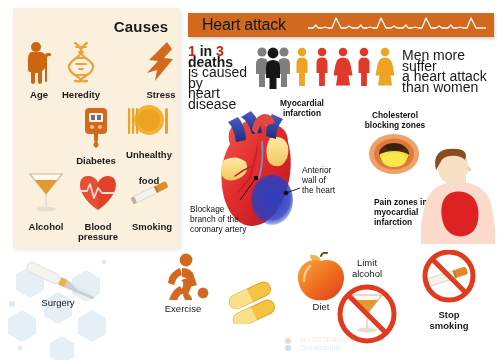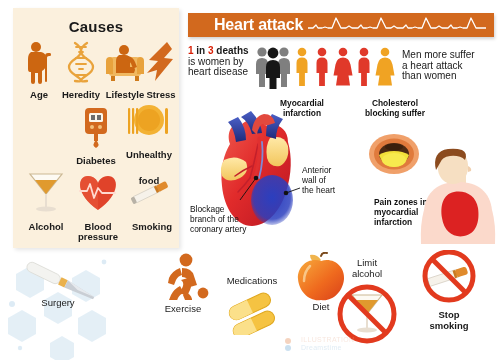--- a/index.html
+++ b/index.html
@@ -19,42 +19,42 @@
   .hexfield svg{display:block;}
 
   
   .causes-panel{
     left:13px;top:8px;width:166px;height:240px;
     background:#fbf0dd;
     box-shadow:2px 2px 4px rgba(0,0,0,.10);
   }
   .causes-title{
     position:absolute;left:0;top:10px;width:166px;text-align:center;
-    font-size:15px;font-weight:bold;color:#1a1a1a;letter-spacing:.2px;
+    font-size:15px;font-weight:bold;color:#1a1a1a;letter-spacing:.2px;padding-left:45px;
   }
   .cause-cell{position:absolute;text-align:center;}
   .cause-label{
     font-size:9.5px;color:#1a1a1a;line-height:10px;margin-top:2px;
     font-weight:700;
   }
 
   
   .banner{
     left:188px;top:13px;width:306px;height:24px;
     background:#d2691e;
     box-shadow:1px 2px 3px rgba(0,0,0,.18);
   }
   .banner-title{
     position:absolute;left:14px;top:3px;
-    color:#ffffff;font-size:16px;font-weight:bold;letter-spacing:-.2px;margin-left:12px;
+    color:#0f172a;font-size:16px;font-weight:normal;letter-spacing:-.2px;
   }
   .banner-ecg{position:absolute;left:120px;top:2px;}
 
   
-  .stat-text{font-size:10px;line-height:10.6px;color:#1a1a1a;}
+  .stat-text{font-size:14px;line-height:10.6px;color:#1a1a1a;}
   .stat-text b.red{color:#d81e05;font-weight:bold;}
   .stat-text .lead{font-weight:bold;}
 
   
   .lbl{font-size:8.4px;line-height:10.2px;color:#111;}
   .lbl.bold{font-weight:bold;}
   .lbl.center{text-align:center;}
 
   
   .prev-cell{position:absolute;text-align:center;}
@@ -113,36 +113,20 @@
           <line x1="20" y1="12" x2="24" y2="12"></line>
           <line x1="17" y1="18" x2="27" y2="18"></line>
           <line x1="17" y1="24" x2="27" y2="24"></line>
           <line x1="20" y1="29" x2="24" y2="29"></line>
           <line x1="17" y1="35" x2="27" y2="35"></line>
         </g>
       </svg>
       <div class="cause-label">Heredity</div>
     </div>
 
-    <div class="cause-cell" style="left:90px;top:32px;width:44px;">
-      <svg width="44" height="44" viewBox="0 0 44 44">
-        <path d="M6 22 q0-5 5-5 l22 0 q5 0 5 5 l0 11 q0 3-3 3 l-26 0 q-3 0-3-3 z" fill="#f0b860"></path>
-        <path d="M3 21 q0-4 4-4 3 0 3 4 l0 13 -7 0 z" fill="#e8a23c"></path>
-        <path d="M41 21 q0-4-4-4 -3 0-3 4 l0 13 7 0 z" fill="#e8a23c"></path>
-        <rect x="8" y="36" width="4" height="5" fill="#cf7b1c"></rect>
-        <rect x="32" y="36" width="4" height="5" fill="#cf7b1c"></rect>
-        <g fill="#cc6611">
-          <circle cx="21" cy="10" r="5"></circle>
-          <path d="M16 15 q-3 2 -3 6 l0 8 14 0 0-9 q0-5-5-5 z"></path>
-          <path d="M25 16 q5 1 7 6 l2 5 -4 1.5 -2-5 q-1.5-3 -4-3.5 z"></path>
-          <path d="M13 27 l16 0 q3 0 3 3 l-1 3 -18 0 z"></path>
-        </g>
-      </svg>
-      <div class="cause-label">Lifestyle</div>
-    </div>
 
     <div class="cause-cell" style="left:130px;top:32px;width:36px;">
       <svg width="36" height="44" viewBox="0 0 36 44">
         <path d="M24 2 L6 20 l9 1 -11 12 10 -3 -2 11 L30 19 l-9-1 8-9 z" fill="#d2691e"></path>
       </svg>
       <div class="cause-label">Stress</div>
     </div>
 
 
     <div class="cause-cell" style="left:58px;top:96px;width:50px;">
@@ -211,21 +195,21 @@
     <div class="banner-ecg">
       <svg width="178" height="20" viewBox="0 0 178 20">
         <polyline fill="none" stroke="#ffffff" stroke-width="1.3" stroke-linejoin="round" stroke-linecap="round" points="0,13 5,13 8,10 10,13 14,13 17,12 20,13 24,13 28,3 33,13 38,13 41,11 44,13 50,13 53,10 55,13 59,13 62,12 65,13 69,13 73,3 78,13 83,13 86,11 89,13 95,13 98,10 100,13 104,13 107,12 110,13 114,13 118,3 123,13 128,13 131,11 134,13 140,13 143,10 145,13 149,13 152,12 155,13 159,13 163,3 168,13 178,13"></polyline>
       </svg>
     </div>
   </div>
 
   <div class="abs" style="left:188px;top:46px;width:62px;">
     <div class="stat-text">
       <span class="lead"><b class="red">1</b><span> in </span><b class="red">3</b><span> deaths</span></span><br>
-      <span>is women by</span><br>
+      <span>is caused by</span><br>
       <span>heart disease</span>
     </div>
   </div>
   <div class="abs" style="left:252px;top:43px;">
     <svg width="42" height="46" viewBox="0 0 42 46">
       <g fill="#7f7f7f">
         <circle cx="10" cy="9" r="4.6"></circle>
         <path d="M10 15 q-6 0 -6 6 l0 10 3 0 0 13 6 0 0-13 3 0 0-10 q0-6 -6-6z"></path>
         <circle cx="32" cy="9" r="4.6"></circle>
         <path d="M32 15 q-6 0 -6 6 l0 10 3 0 0 13 6 0 0-13 3 0 0-10 q0-6 -6-6z"></path>
@@ -347,23 +331,23 @@
     <div class="lbl">wall of</div>
     <div class="lbl">the heart</div>
   </div>
 
   <div class="abs" style="left:190px;top:204px;width:80px;">
     <div class="lbl">Blockage</div>
     <div class="lbl">branch of the</div>
     <div class="lbl">coronary artery</div>
   </div>
 
-  <div class="abs" style="left:352px;top:98px;width:86px;text-align:center;">
+  <div class="abs" style="left:352px;top:110px;width:86px;text-align:center;">
     <div class="lbl bold">Cholesterol</div>
-    <div class="lbl bold">blocking suffer</div>
+    <div class="lbl bold">blocking zones</div>
   </div>
   <div class="abs" style="left:368px;top:133px;">
     <svg width="52" height="42" viewBox="0 0 52 42">
       <ellipse cx="26" cy="21" rx="25" ry="20" fill="#f0a06a"></ellipse>
       <ellipse cx="26" cy="21" rx="20" ry="15.5" fill="#e07a3c"></ellipse>
       <ellipse cx="26" cy="21" rx="15" ry="11" fill="#4d2a12"></ellipse>
       <path d="M11 22 q4 12 15 12 q11 0 15-12 q-6-4 -15-4 q-9 0 -15 4z" fill="#f3e03a"></path>
       <ellipse cx="26" cy="27" rx="12" ry="7" fill="#f7e94e"></ellipse>
       <ellipse cx="26" cy="14" rx="9" ry="3.5" fill="#2e1709" opacity=".55"></ellipse>
     </svg>
@@ -416,21 +400,20 @@
         <path d="M36 26 q5 6 2 12 l-3 6 -7-3 3-7 q1-4 -2-6z"></path>
         <path d="M28 34 q-6 3 -9 9 l-2 5 7 3 2-5 q2-4 6-5z"></path>
         <path d="M33 40 q6 2 7 7 l0 1 -7 0 -2-5z"></path>
         <circle cx="51" cy="41" r="5.4"></circle>
       </g>
     </svg>
     <div class="prev-label">Exercise</div>
   </div>
 
   <div class="prev-cell" style="left:216px;top:276px;width:72px;">
-    <div class="prev-label">Medications</div>
     <svg width="72" height="46" viewBox="0 0 72 46" style="margin-top:2px;">
       <g transform="rotate(-25 36 22)">
         <rect x="14" y="10" width="44" height="14" rx="7" fill="#f5c342" stroke="#e0a81f" stroke-width="1"></rect>
         <path d="M21 10 h15 v14 h-15 a7 7 0 0 1 0-14z" fill="#fbe08a"></path>
       </g>
       <g transform="rotate(-25 36 22) translate(-4 18)">
         <rect x="14" y="10" width="44" height="14" rx="7" fill="#f5c342" stroke="#e0a81f" stroke-width="1"></rect>
         <path d="M21 10 h15 v14 h-15 a7 7 0 0 1 0-14z" fill="#fbe08a"></path>
       </g>
     </svg>

